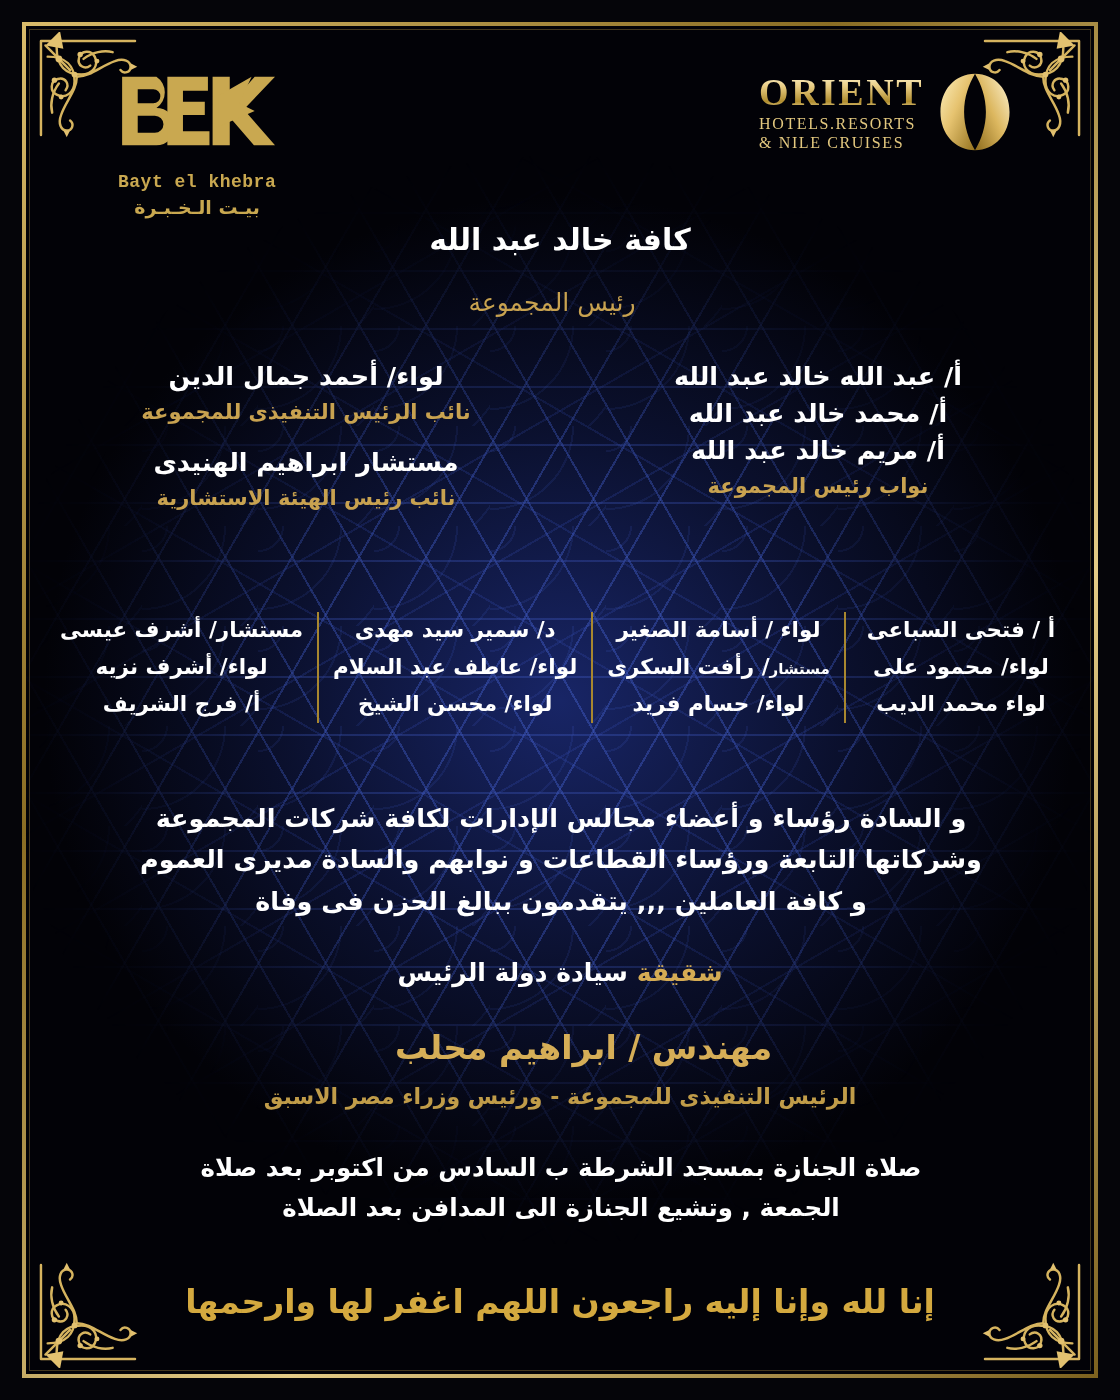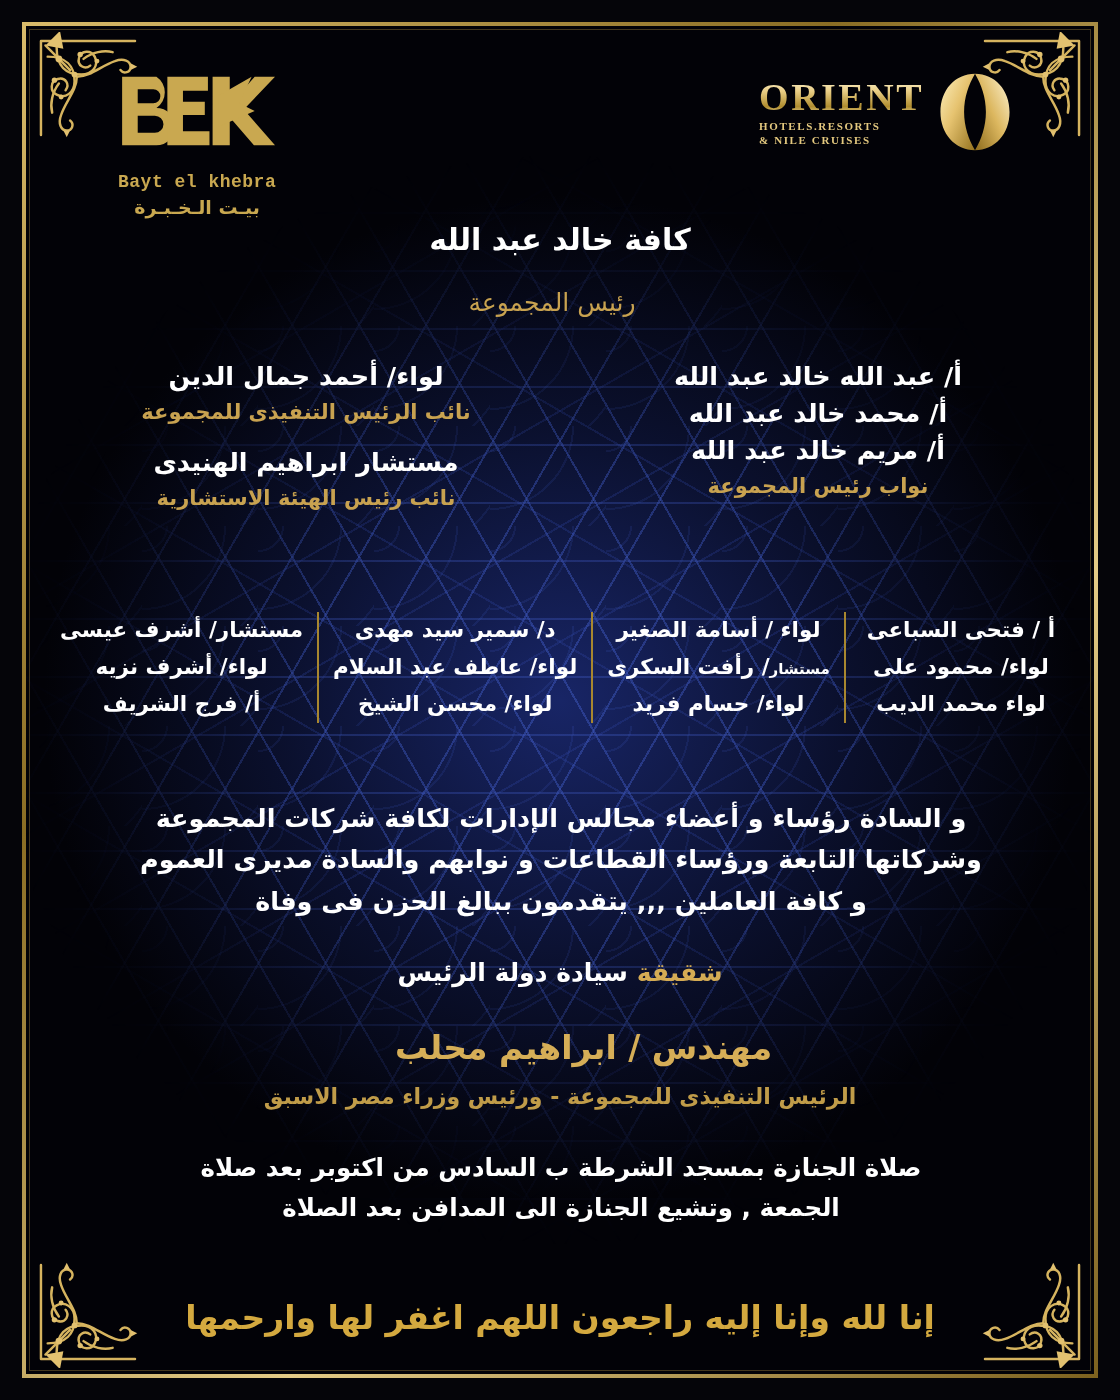--- a/index.html
+++ b/index.html
@@ -87,21 +87,21 @@
   .orient-mark { width: 74px; height: 80px; flex: none; }
   .orient-words { text-align: left; line-height: 1; }
   .orient-name {
     font-family: "Liberation Serif", "DejaVu Serif", serif;
     font-size: 38px; font-weight: 700; letter-spacing: 2.5px;
     background: linear-gradient(180deg,#fff6d6 0%,#e9cd84 35%,#b08d2f 75%,#f2dfa6 100%);
     -webkit-background-clip: text; background-clip: text; color: transparent;
   }
   .orient-sub1, .orient-sub2 {
     font-family: "Liberation Serif", "DejaVu Serif", serif;
-    font-size: 11px; font-weight: 700; letter-spacing: 1.6px;
+    font-size: 16px; font-weight: 400; letter-spacing: 1.6px;
     color: #e3c87f; margin-top: 5px;
   }
   .orient-sub2 { margin-top: 3px; }
 
   .logo-bek { text-align: center; }
   .bek-mark { width: 158px; height: 78px; display: block; margin: 0 auto; }
   .bek-latin {
     font-family: Liberation Mono, monospace; font-weight: 700;
     font-size: 18px; letter-spacing: 0.5px; color: #c9a850;
     margin-top: 22px; direction: ltr;
@@ -186,21 +186,20 @@
   .funeral {
     position: absolute; top: 1148px; left: 78px; right: 76px;
     font-size: 24.5px; font-weight: 700; color: #ffffff;
     line-height: 1.62; text-align: center;
   }
   .verse {
     position: absolute; top: 1282px; left: 0; right: 0;
     font-size: 33px; font-weight: 700; color: #d4a93f;
     text-align: center; letter-spacing: 3px;
     font-family: "DejaVu Sans", "Liberation Sans", sans-serif;
-    margin-top: 16px;
   }
 </style>
 </head>
 <body>
 
 <div class="poster">
 
   <div class="bg-pattern"></div>
   <div class="frame"></div>
   <div class="frame-inner"></div>

